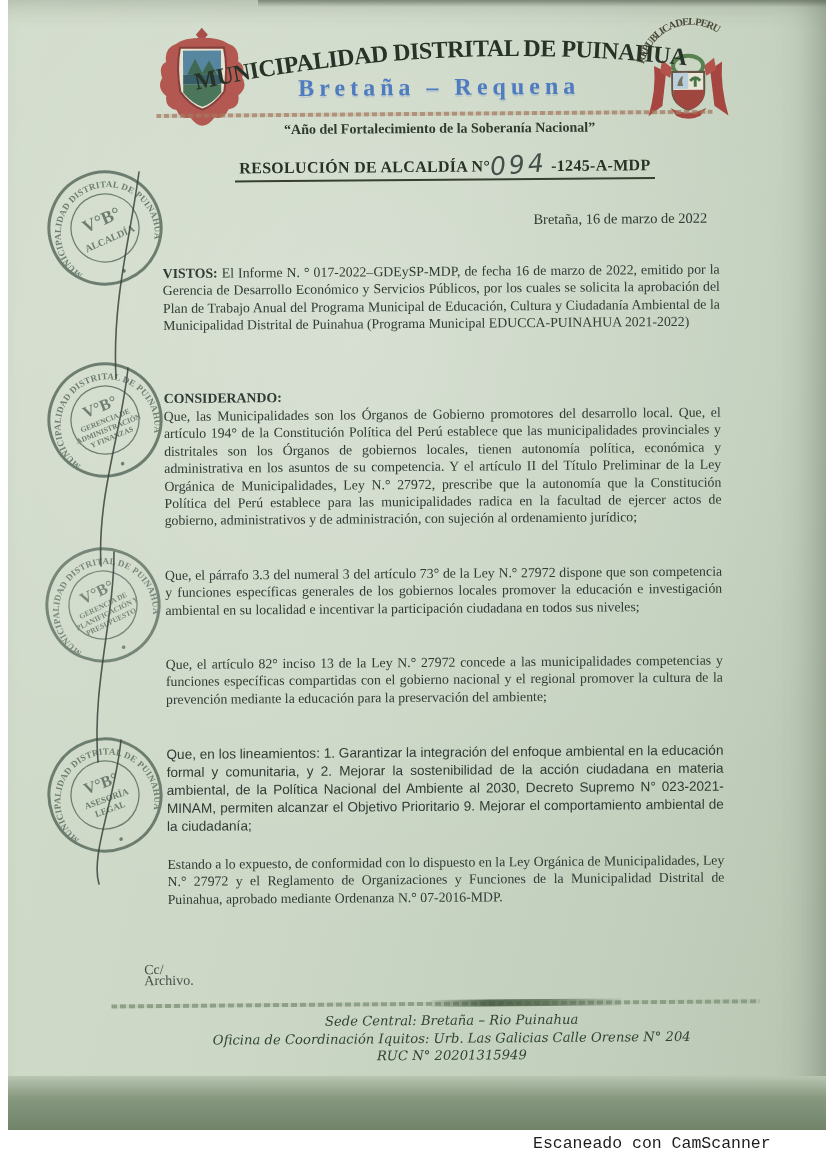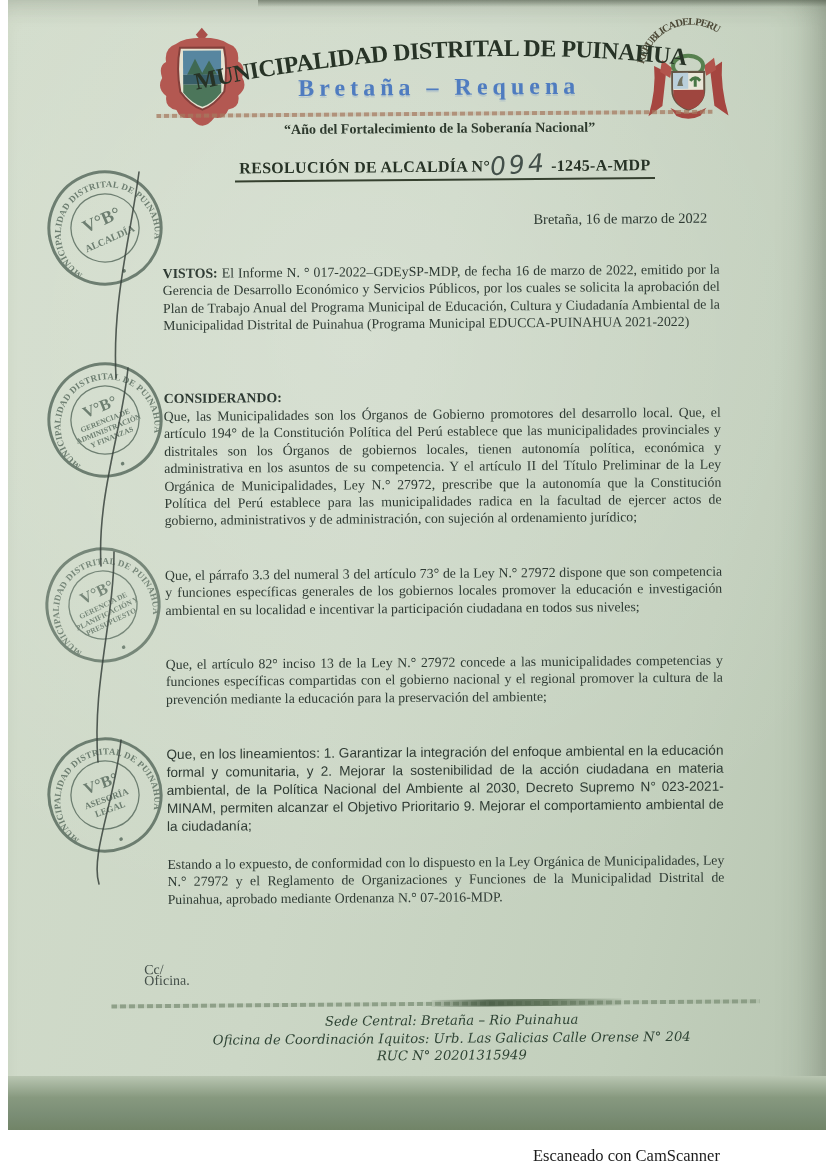--- a/index.html
+++ b/index.html
@@ -57,21 +57,21 @@
   .foot-rule{position:absolute;left:100px;top:1002px;width:648px;height:4px;opacity:.8;
       background:repeating-linear-gradient(90deg,#7f9279 0 6px, rgba(127,146,121,.2) 6px 9px);}
   .foot-rule-dark{position:absolute;left:420px;top:1000px;width:190px;height:7px;
       background:linear-gradient(90deg,rgba(62,82,58,.1),#3e523a 30%, #55694f 60%, rgba(62,82,58,.1));opacity:.8;}
   .footer-text{position:absolute;left:110px;top:1012px;width:660px;text-align:center;
       font-style:italic;font-size:13.2px;line-height:17.5px;color:#2f4435;
       font-family:"DejaVu Serif", serif;}
 
   
   .cam-bar{position:absolute;left:0;top:1130px;width:826px;height:39px;background:#ffffff;}
-  .cam-text{position:absolute;left:533px;top:16px;font-family:Liberation Serif, serif;
+  .cam-text{position:absolute;left:533px;top:4px;font-family:Liberation Mono, monospace;
       font-size:16.5px;color:#1c1c1c;}
   .left-sliver{position:absolute;left:0;top:0;width:8px;height:1130px;background:#fff;}
 </style>
 </head>
 <body>
 
 <div id="canvas">
   <div class="scan">
     <div class="top-edge"></div>
 
@@ -143,21 +143,21 @@
       <p class="para b" style="top:388px">CONSIDERANDO:</p>
 
       <p class="para" style="top:406px">Que, las Municipalidades son los Órganos de Gobierno promotores del desarrollo local. Que, el artículo 194° de la Constitución Política del Perú establece que las municipalidades provinciales y distritales son los Órganos de gobiernos locales, tienen autonomía política, económica y administrativa en los asuntos de su competencia. Y el artículo II del Título Preliminar de la Ley Orgánica de Municipalidades, Ley N.° 27972, prescribe que la autonomía que la Constitución Política del Perú establece para las municipalidades radica en la facultad de ejercer actos de gobierno, administrativos y de administración, con sujeción al ordenamiento jurídico;</p>
       <p class="para" style="top:565px">Que, el párrafo 3.3 del numeral 3 del artículo 73° de la Ley N.° 27972 dispone que son competencia y funciones específicas generales de los gobiernos locales promover la educación e investigación ambiental en su localidad e incentivar la participación ciudadana en todos sus niveles;</p>
       <p class="para" style="top:654px">Que, el artículo 82° inciso 13 de la Ley N.° 27972 concede a las municipalidades competencias y funciones específicas compartidas con el gobierno nacional y el regional promover la cultura de la prevención mediante la educación para la preservación del ambiente;</p>
       <p class="para sans" style="top:744px">Que, en los lineamientos: 1. Garantizar la integración del enfoque ambiental en la educación formal y comunitaria, y 2. Mejorar la sostenibilidad de la acción ciudadana en materia ambiental, de la Política Nacional del Ambiente al 2030, Decreto Supremo N° 023-2021-MINAM, permiten alcanzar el Objetivo Prioritario 9. Mejorar el comportamiento ambiental de la ciudadanía;</p>
       <p class="para" style="top:854px">Estando a lo expuesto, de conformidad con lo dispuesto en la Ley Orgánica de Municipalidades, Ley N.° 27972 y el Reglamento de Organizaciones y Funciones de la Municipalidad Distrital de Puinahua, aprobado mediante Ordenanza N.° 07-2016-MDP.</p>
 
       <div class="cc">
         <div>Cc/</div>
-        <div>Oficina.</div>
+        <div>Archivo.</div>
       </div>
 
       <div class="foot-rule"></div>
       <div class="foot-rule-dark"></div>
       <div class="footer-text">
         <div>Sede Central: Bretaña – Rio Puinahua</div>
         <div>Oficina de Coordinación Iquitos: Urb. Las Galicias Calle Orense N° 204</div>
         <div>RUC N° 20201315949</div>
       </div>
     </div>

